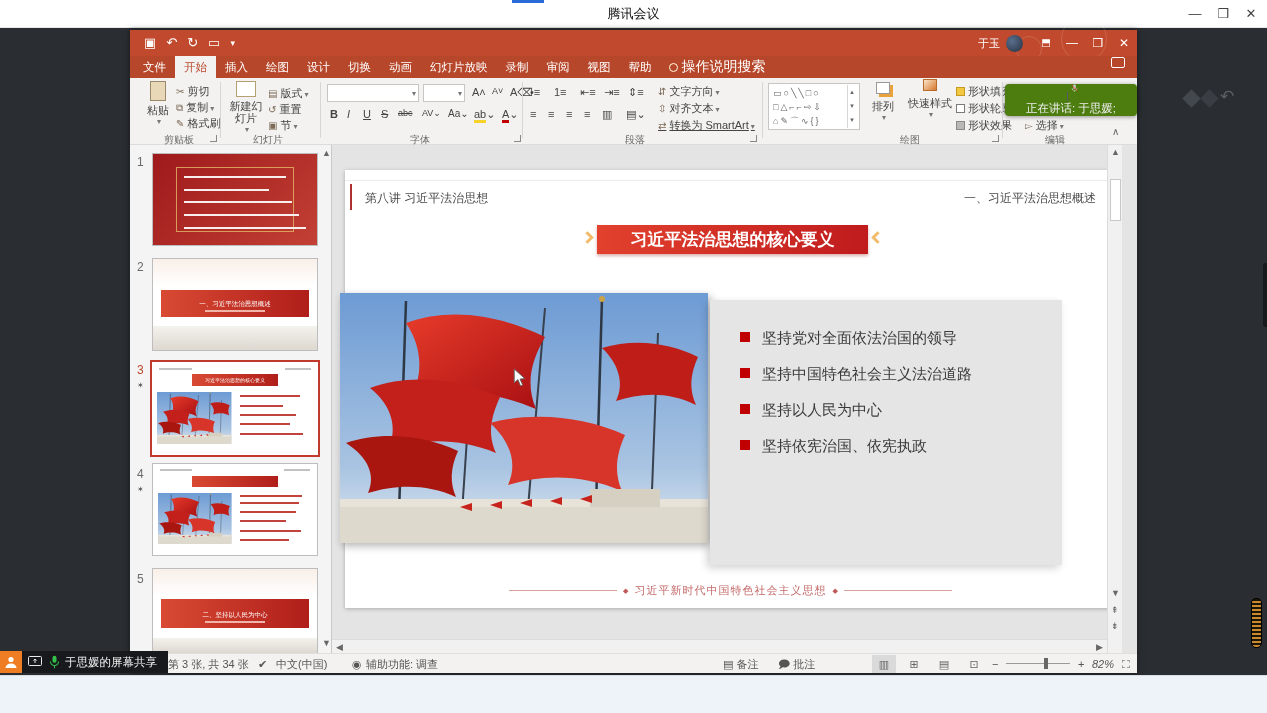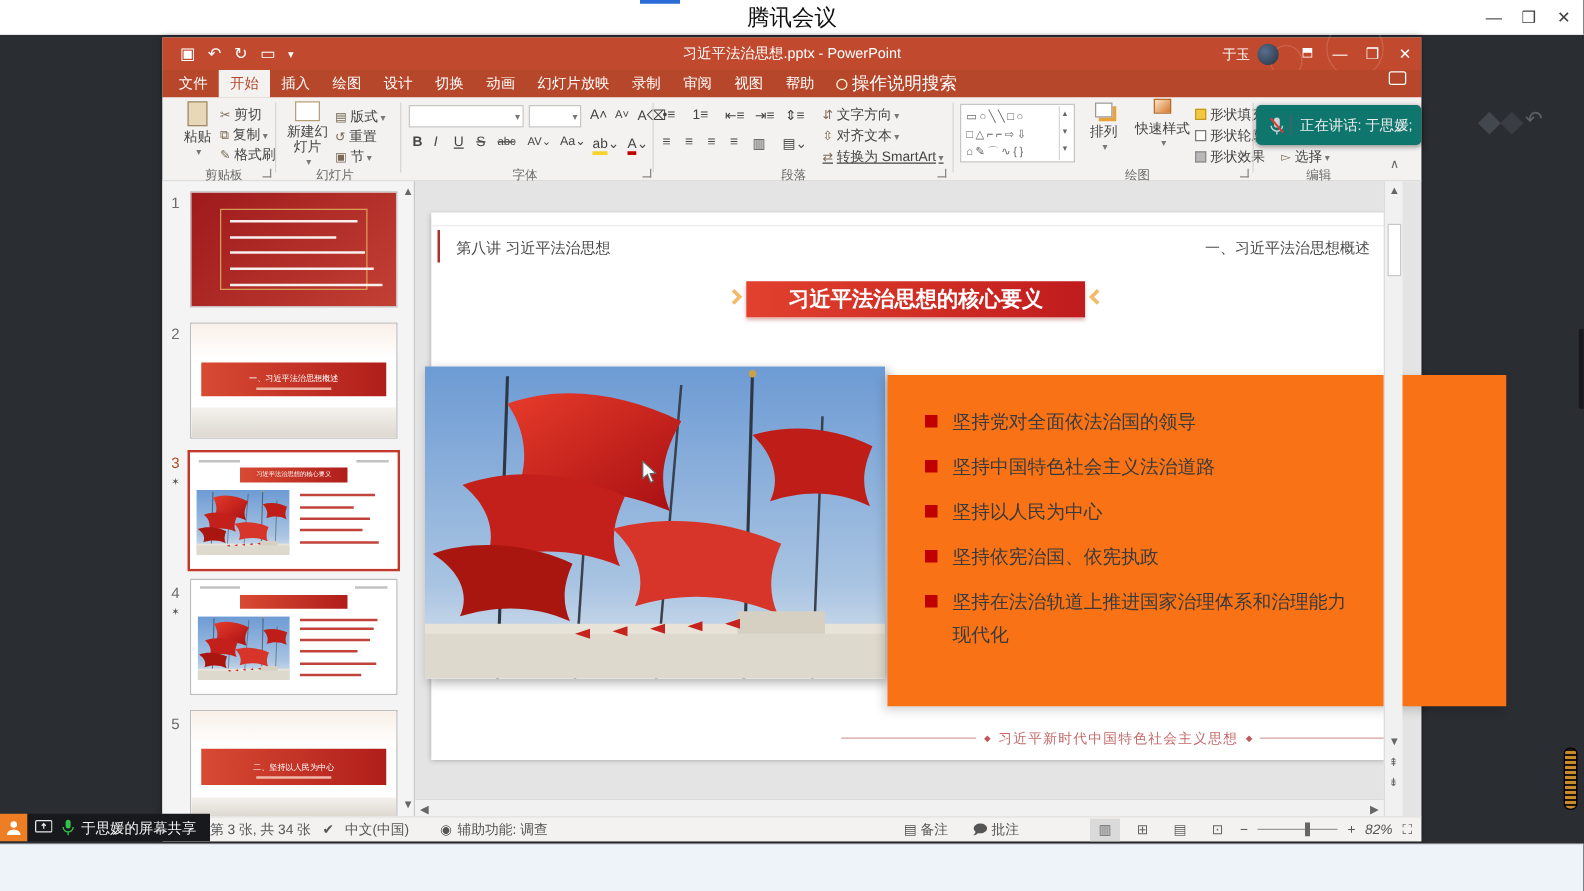--- a/index.html
+++ b/index.html
@@ -2,21 +2,21 @@
 <html><head>
 <meta charset="utf-8">
 <style>
   html,body{margin:0;padding:0;background:#202225;}
   *{box-sizing:border-box;font-family:"Liberation Sans","DejaVu Sans",sans-serif;}
   #root{position:relative;width:1267px;height:713px;overflow:hidden;background:#2a2d32;}
   .ab{position:absolute;}
   .f{display:flex;align-items:center;}
   
   #app-titlebar{left:0;top:0;width:1267px;height:28px;background:#ffffff;border-bottom:1px solid #e7e7e7;}
-  #app-title{left:0;top:0;width:1267px;height:28px;text-align:center;line-height:28px;font-size:18px;color:#111;}
+  #app-title{left:0;top:0;width:1267px;height:28px;text-align:center;line-height:28px;font-size:13px;color:#111;}
   .winbtn{width:28px;height:28px;text-align:center;line-height:28px;color:#444;font-size:13px;}
   #tab-accent{left:512px;top:0;width:32px;height:3px;background:#2b6bd8;}
   
   #ppt{left:130px;top:30px;width:1007px;height:643px;background:#f3f2f1;box-shadow:0 0 6px rgba(0,0,0,.5);}
   #ppt-titlebar{left:0;top:0;width:1007px;height:26px;background:#c14a2e;color:#fff;}
   #ppt-titlebar .deco{position:absolute;border:1px solid rgba(255,255,255,.14);border-radius:50%;}
   .qat{color:#fff;font-size:13px;margin-right:10px;line-height:26px;}
   #ppt-title{position:absolute;left:250px;right:250px;top:0;height:26px;text-align:center;line-height:26px;font-size:11.5px;color:#fff;white-space:nowrap;}
   .tb-ctl{width:26px;height:26px;text-align:center;line-height:26px;color:#fff;font-size:12px;}
   
@@ -34,21 +34,21 @@
   .smbtn .gi{color:#7c6a56;margin-right:3px;font-size:10px;}
   .dd{color:#777;font-size:8px;margin-left:2px;}
   .bigbtn{position:absolute;text-align:center;font-size:11px;color:#444;line-height:12px;}
   .fbox{position:absolute;height:18px;background:#fff;border:1px solid #c8c6c4;}
   .fbox .dd{position:absolute;right:2px;top:4px;}
   .fgly{position:absolute;font-size:11px;color:#444;}
   .shape-gal{position:absolute;background:#fff;border:1px solid #c8c6c4;color:#666;font-size:9px;line-height:14px;padding:2px 12px 0 4px;letter-spacing:2px;}
   .gal-scroll{position:absolute;right:1px;top:1px;bottom:1px;width:11px;border-left:1px solid #d8d6d4;font-size:7px;color:#666;text-align:center;line-height:14px;}
   .colorsq{display:inline-block;width:9px;height:9px;margin-right:3px;vertical-align:-1px;}
   
-  #speaking{left:875px;top:54px;width:132px;height:32px;background:#0f766e;border-radius:4px;z-index:60;display:flex;align-items:center;box-shadow:0 1px 4px rgba(0,0,0,.4);}
+  #speaking{left:875px;top:54px;width:132px;height:32px;background:#4d7c0f;border-radius:4px;z-index:60;display:flex;align-items:center;box-shadow:0 1px 4px rgba(0,0,0,.4);flex-direction:column;}
   #speaking .txt{color:#eee;font-size:11.5px;white-space:nowrap;}
   
   #ppt-body{left:0;top:115px;width:1007px;height:508px;background:#e4e4e4;}
   #thumbs{left:0;top:0;width:202px;height:508px;background:#f4f4f4;border-right:1px solid #c9c9c9;}
   .tnum{position:absolute;font-size:12px;color:#6a6a6a;}
   .tstar{position:absolute;font-size:8px;color:#555;}
   .thumb{position:absolute;width:166px;height:93px;background:#fff;border:1px solid #bdbdbd;overflow:hidden;}
   .thumb.sel{border:2px solid #c0392b;}
   .art1{width:100%;height:100%;background:linear-gradient(135deg,#9e1a1c,#c24034);position:relative;}
   .art1 .box{position:absolute;left:14%;top:14%;width:72%;height:72%;border:1px solid rgba(228,185,102,.8);}
@@ -59,25 +59,25 @@
   .mini-mt{position:absolute;left:0;bottom:0;width:100%;background:linear-gradient(#f4f2ee,#ddd8d0);}
   .mini-top{position:absolute;left:0;top:0;width:100%;background:linear-gradient(#f9efe8,#fff);}
   .rbar{position:absolute;height:2px;background:#c2433b;}
   .gbar{position:absolute;height:2px;background:#999;opacity:.6;}
   
   #slide-area{left:202px;top:0;width:790px;height:508px;background:#e4e4e4;}
   #slide{left:13px;top:25px;width:771px;height:438px;background:#fff;box-shadow:0 1px 4px rgba(0,0,0,.25);}
   .hdr-red{position:absolute;top:14px;width:2px;height:26px;background:#b03030;}
   #banner{left:252px;top:55px;width:271px;height:29px;background:linear-gradient(90deg,#e2412e,#c01b1d);color:#fff;font-weight:bold;font-size:17px;text-align:center;line-height:29px;box-shadow:0 2px 3px rgba(150,30,20,.35);}
   .bchev{position:absolute;top:8px;width:9px;height:9px;border-top:3px solid rgba(240,180,90,.9);border-right:3px solid rgba(240,180,90,.9);}
-  #bullet-panel{left:365px;top:130px;width:495px;height:265px;background:#f97316;box-shadow:-3px 3px 8px rgba(0,0,0,.18);padding:24px 0 0 30px;}
+  #bullet-panel{left:365px;top:130px;width:352px;height:265px;background:#e5e5e5;box-shadow:-3px 3px 8px rgba(0,0,0,.18);padding:24px 0 0 30px;}
   .brow{display:flex;margin-bottom:9px;width:352px;}
   .bsq{width:10px;height:10px;background:#c00000;margin:8px 12px 0 0;flex:none;}
   .btxt{font-size:15px;color:#3a3a3a;line-height:27px;width:320px;}
-  #footer-line{left:0;top:413px;width:771px;display:flex;justify-content:flex-end;align-items:center;}
+  #footer-line{left:0;top:413px;width:771px;display:flex;justify-content:center;align-items:center;}
   .fl-rule{width:108px;height:1px;background:#d8a0a0;}
   .fl-d{color:#c05a5a;font-size:7px;margin:0 6px;}
   #slide-footer{color:#c46a6a;font-size:11px;letter-spacing:1px;white-space:nowrap;}
   .sb{position:absolute;color:#666;font-size:9px;text-align:center;}
   #vscroll{left:775px;top:0;width:15px;height:508px;background:#f1f1f1;border-left:1px solid #dcdcdc;}
   #vthumb{position:absolute;left:2px;top:34px;width:11px;height:42px;background:#fff;border:1px solid #c8c8c8;}
   #hscroll{left:0;top:494px;width:775px;height:14px;background:#f1f1f1;border-top:1px solid #dcdcdc;}
   
   #ppt-status{left:0;top:623px;width:1007px;height:20px;background:#f3f2f1;border-top:1px solid #e1dfdd;font-size:11px;color:#555;}
   .st{position:absolute;top:0;height:20px;line-height:20px;white-space:nowrap;}
@@ -119,21 +119,20 @@
     <div id="ppt-titlebar" class="ab">
       <div class="deco" style="right:30px;top:-14px;width:46px;height:46px;"></div>
       <div class="deco" style="right:95px;top:6px;width:26px;height:26px;"></div>
       <div class="f ab" style="left:14px;top:0;height:26px;">
         <span class="qat">▣</span>
         <span class="qat">↶</span>
         <span class="qat">↻</span>
         <span class="qat">▭</span>
         <span class="qat" style="font-size:9px;">▾</span>
       </div>
-      <div id="ppt-title">习近平法治思想.pptx  -  PowerPoint</div>
       <div class="f ab" style="right:0;top:0;height:26px;">
         <span style="color:#fff;font-size:11px;margin-right:6px;">于玉</span>
         <span style="width:17px;height:17px;border-radius:50%;background:radial-gradient(circle at 35% 35%,#5a6f8d,#25303f);margin-right:10px;"></span>
         <span class="tb-ctl" style="font-size:10px;">⬒</span>
         <span class="tb-ctl">—</span>
         <span class="tb-ctl">❒</span>
         <span class="tb-ctl">✕</span>
       </div>
     </div>
 
@@ -363,24 +362,20 @@
                 <span class="bsq"></span>
                 <span class="btxt">坚持中国特色社会主义法治道路</span>
               </div>
             <div class="brow">
                 <span class="bsq"></span>
                 <span class="btxt">坚持以人民为中心</span>
               </div>
             <div class="brow">
                 <span class="bsq"></span>
                 <span class="btxt">坚持依宪治国、依宪执政</span>
-              </div>
-            <div class="brow">
-                <span class="bsq"></span>
-                <span class="btxt">坚持在法治轨道上推进国家治理体系和治理能力现代化</span>
               </div>
           </div>
 
           <div id="footer-line" class="ab">
             <span class="fl-rule"></span>
               <span class="fl-d">◆</span>
             <span id="slide-footer">习近平新时代中国特色社会主义思想</span>
             <span class="fl-d">◆</span>
               <span class="fl-rule"></span>
           </div>

